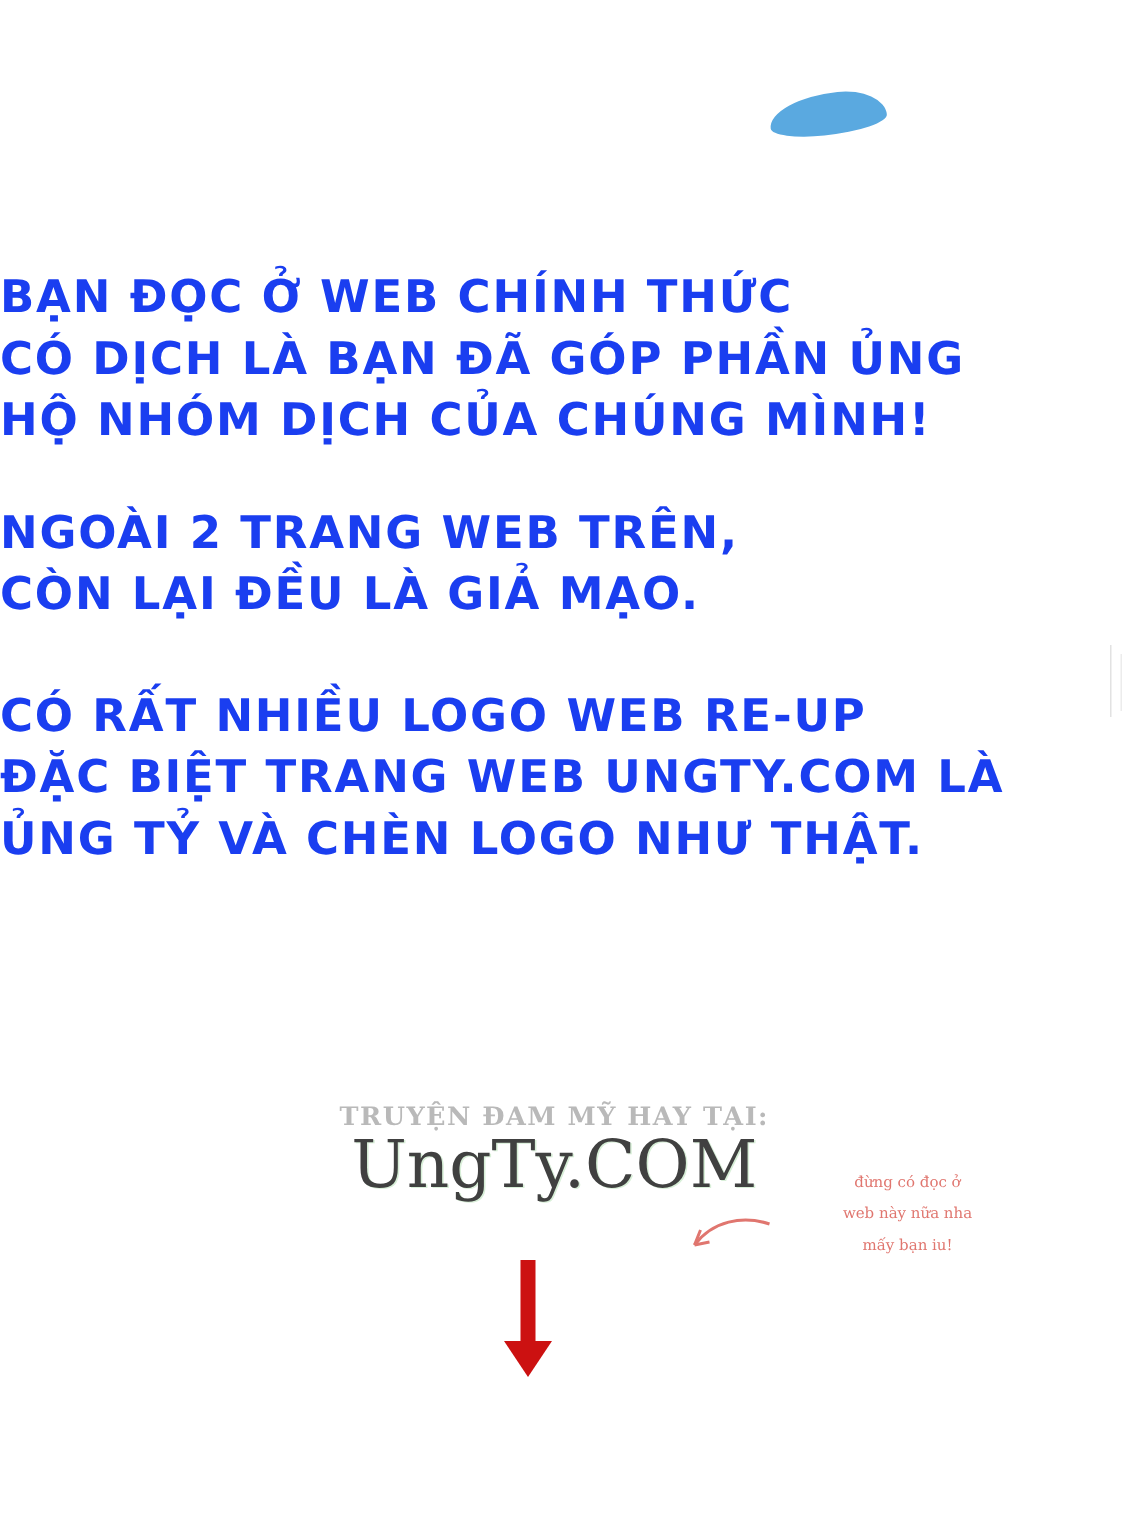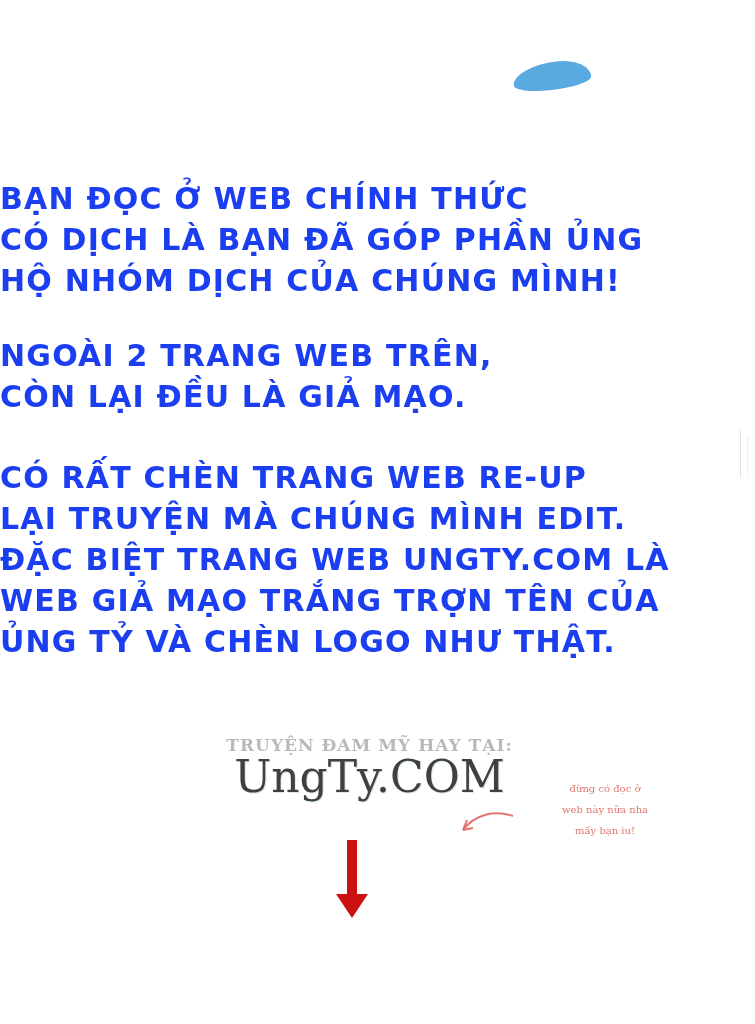--- a/index.html
+++ b/index.html
@@ -168,24 +168,22 @@
     <div class="ln">CÓ DỊCH LÀ BẠN ĐÃ GÓP PHẦN ỦNG</div>
     <div class="ln">HỘ NHÓM DỊCH CỦA CHÚNG MÌNH!</div>
 
     <div class="gap-sm"></div>
 
     <div class="ln">NGOÀI 2 TRANG WEB TRÊN,</div>
     <div class="ln">CÒN LẠI ĐỀU LÀ GIẢ MẠO.</div>
 
     <div class="gap-md"></div>
 
-    <div class="ln">CÓ RẤT CHÈN TRANG WEB RE-UP</div>
-    <div class="ln">LẠI TRUYỆN MÀ CHÚNG MÌNH EDIT.</div>
+    <div class="ln">CÓ RẤT NHIỀU LOGO WEB RE-UP</div>
     <div class="ln">ĐẶC BIỆT TRANG WEB UNGTY.COM LÀ</div>
-    <div class="ln">WEB GIẢ MẠO TRẮNG TRỢN TÊN CỦA</div>
     <div class="ln">ỦNG TỶ VÀ CHÈN LOGO NHƯ THẬT.</div>
   </div>
 
   <div class="wm">
     <div class="wm-top">TRUYỆN ĐAM MỸ HAY TẠI:</div>
     <div class="wm-main">UngTy.COM</div>
   </div>
 
   <svg class="note-arrow" viewBox="0 0 62 36">
     <path d="M58 8 C 40 2, 20 6, 8 22" stroke="#e0766f" stroke-width="2" fill="none"></path>

